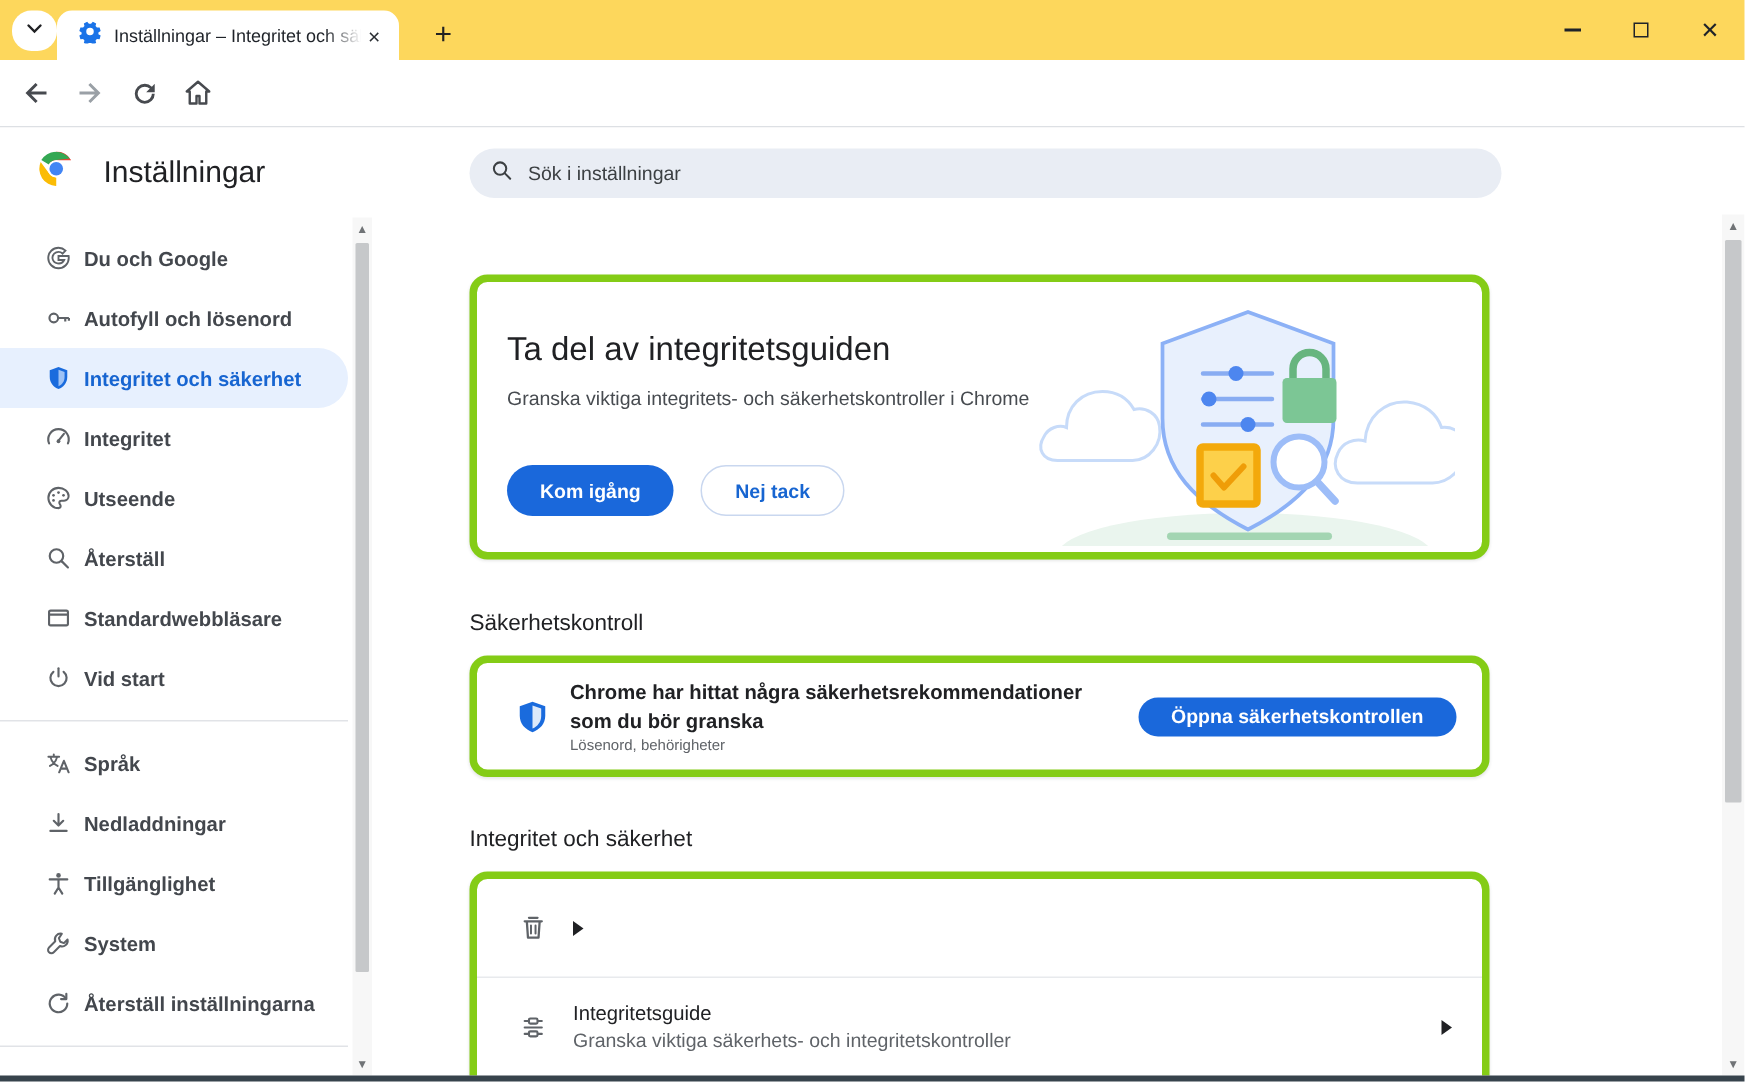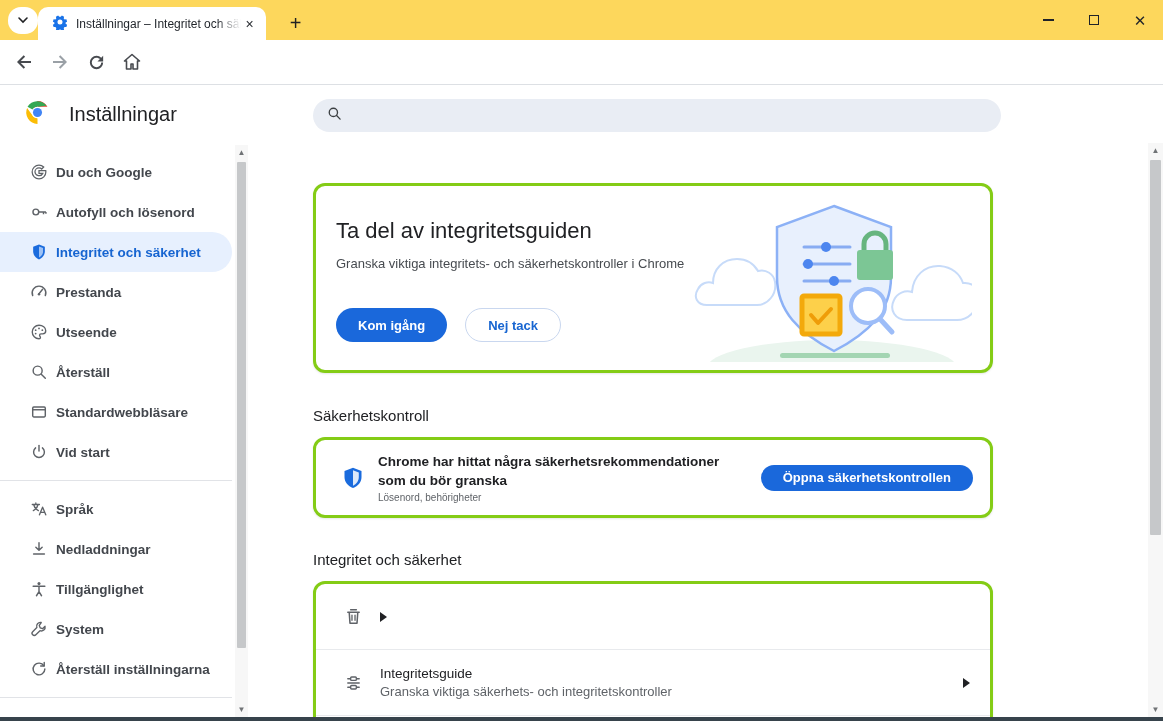--- a/index.html
+++ b/index.html
@@ -75,21 +75,21 @@
   
   .scroll { position:absolute; background:#f7f7f7; }
   .scroll .arr { position:absolute; left:0; width:100%; height:15px; display:flex; align-items:center;
     justify-content:center; font-size:8px; color:#707376; }
   .scroll .thumb { position:absolute; left:2px; right:2px; background:#c6c8ca; border-radius:1px; }
   .sb-side { left:235px; top:60px; width:13px; height:572px; }
   .sb-main { right:0; top:58px; width:15px; height:574px; }
 
   
   .main { position:absolute; left:313px; top:0; width:680px; height:100%; }
-  .card { position:absolute; left:0; width:680px; background:#fff; border:3px solid #84cc16;
+  .card { position:absolute; left:0; width:680px; background:#fff; border:5px solid #84cc16;
     border-radius:12px; box-shadow:0 1px 2px rgba(60,64,67,.12); }
   .promo { top:98px; height:190px; }
   .promo-title { position:absolute; left:20px; top:32px; font-size:22px; color:#202124; }
   .promo-sub { position:absolute; left:20px; top:68px; width:360px; font-size:13px; line-height:20px; color:#474b50; }
   .promo-btns { position:absolute; left:20px; top:122px; display:flex; gap:18px; align-items:center; }
   .btn { height:34px; border-radius:17px; display:flex; align-items:center; justify-content:center;
     font-size:13px; font-weight:bold; padding:0 22px; cursor:pointer; white-space:nowrap; }
   .btn-primary { background:#1a68db; color:#fff; }
   .btn-outline { background:#fff; color:#1765d1; border:1px solid #c9d7ef; }
   .illus { position:absolute; right:18px; top:14px; }
@@ -246,20 +246,21 @@
       <span class="brand-title">Inställningar</span>
     </div>
 
     <div class="searchbar">
       <span>
         <svg width="15" height="15" viewBox="0 0 20 20">
             <circle cx="8.5" cy="8.5" r="5.5" fill="none" stroke="#3c4043" stroke-width="1.8"></circle>
             <path d="M12.8 12.8 17.5 17.5" stroke="#3c4043" stroke-width="1.8" stroke-linecap="round"></path>
           </svg>
       </span>
+      <input type="text" placeholder="Sök i inställningar" style="">
     </div>
 
     <div class="nav">
       <div class="nav-item">
         <span class="nicon">
             <svg width="18" height="18" viewBox="0 0 20 20">
               <path d="M17 8.5h-7v3h4.2A4.6 4.6 0 0 1 5.5 10 4.5 4.5 0 0 1 10 5.5c1.2 0 2.2.4 3 1.2l2.2-2.2A7.6 7.6 0 0 0 10 2.4 7.6 7.6 0 1 0 17.6 10c0-.5 0-1-.1-1.5z" fill="none" stroke="#5f6368" stroke-width="1.4"></path>
             </svg>
           </span>
         <span class="nlabel">Du och Google</span>
@@ -283,21 +284,21 @@
         <span class="nlabel">Integritet och säkerhet</span>
       </div>
       <div class="nav-item">
         <span class="nicon">
             <svg width="18" height="18" viewBox="0 0 20 20">
               <path d="M3 14a7.6 7.6 0 1 1 14 0" fill="none" stroke="#5f6368" stroke-width="1.6" stroke-linecap="round"></path>
               <path d="M10 12 14 7" stroke="#5f6368" stroke-width="1.6" stroke-linecap="round"></path>
               <circle cx="10" cy="12.4" r="1.4" fill="#5f6368"></circle>
             </svg>
           </span>
-        <span class="nlabel">Prestanda</span>
+        <span class="nlabel">Integritet</span>
       </div>
       <div class="nav-item">
         <span class="nicon">
             <svg width="18" height="18" viewBox="0 0 20 20">
               <path d="M10 2.5a7.5 7.5 0 1 0 0 15c1 0 1.6-.7 1.6-1.5 0-.5-.2-.8-.5-1.2-.3-.4-.5-.7-.5-1.2 0-.9.7-1.6 1.6-1.6h1.9a3.4 3.4 0 0 0 3.4-3.4c0-3.4-3.4-6.1-7.5-6.1z" fill="none" stroke="#5f6368" stroke-width="1.5"></path>
               <circle cx="6.3" cy="8" r="1" fill="#5f6368"></circle>
               <circle cx="10" cy="6" r="1" fill="#5f6368"></circle>
               <circle cx="13.7" cy="8" r="1" fill="#5f6368"></circle>
               <circle cx="6.3" cy="11.8" r="1" fill="#5f6368"></circle>
             </svg>

